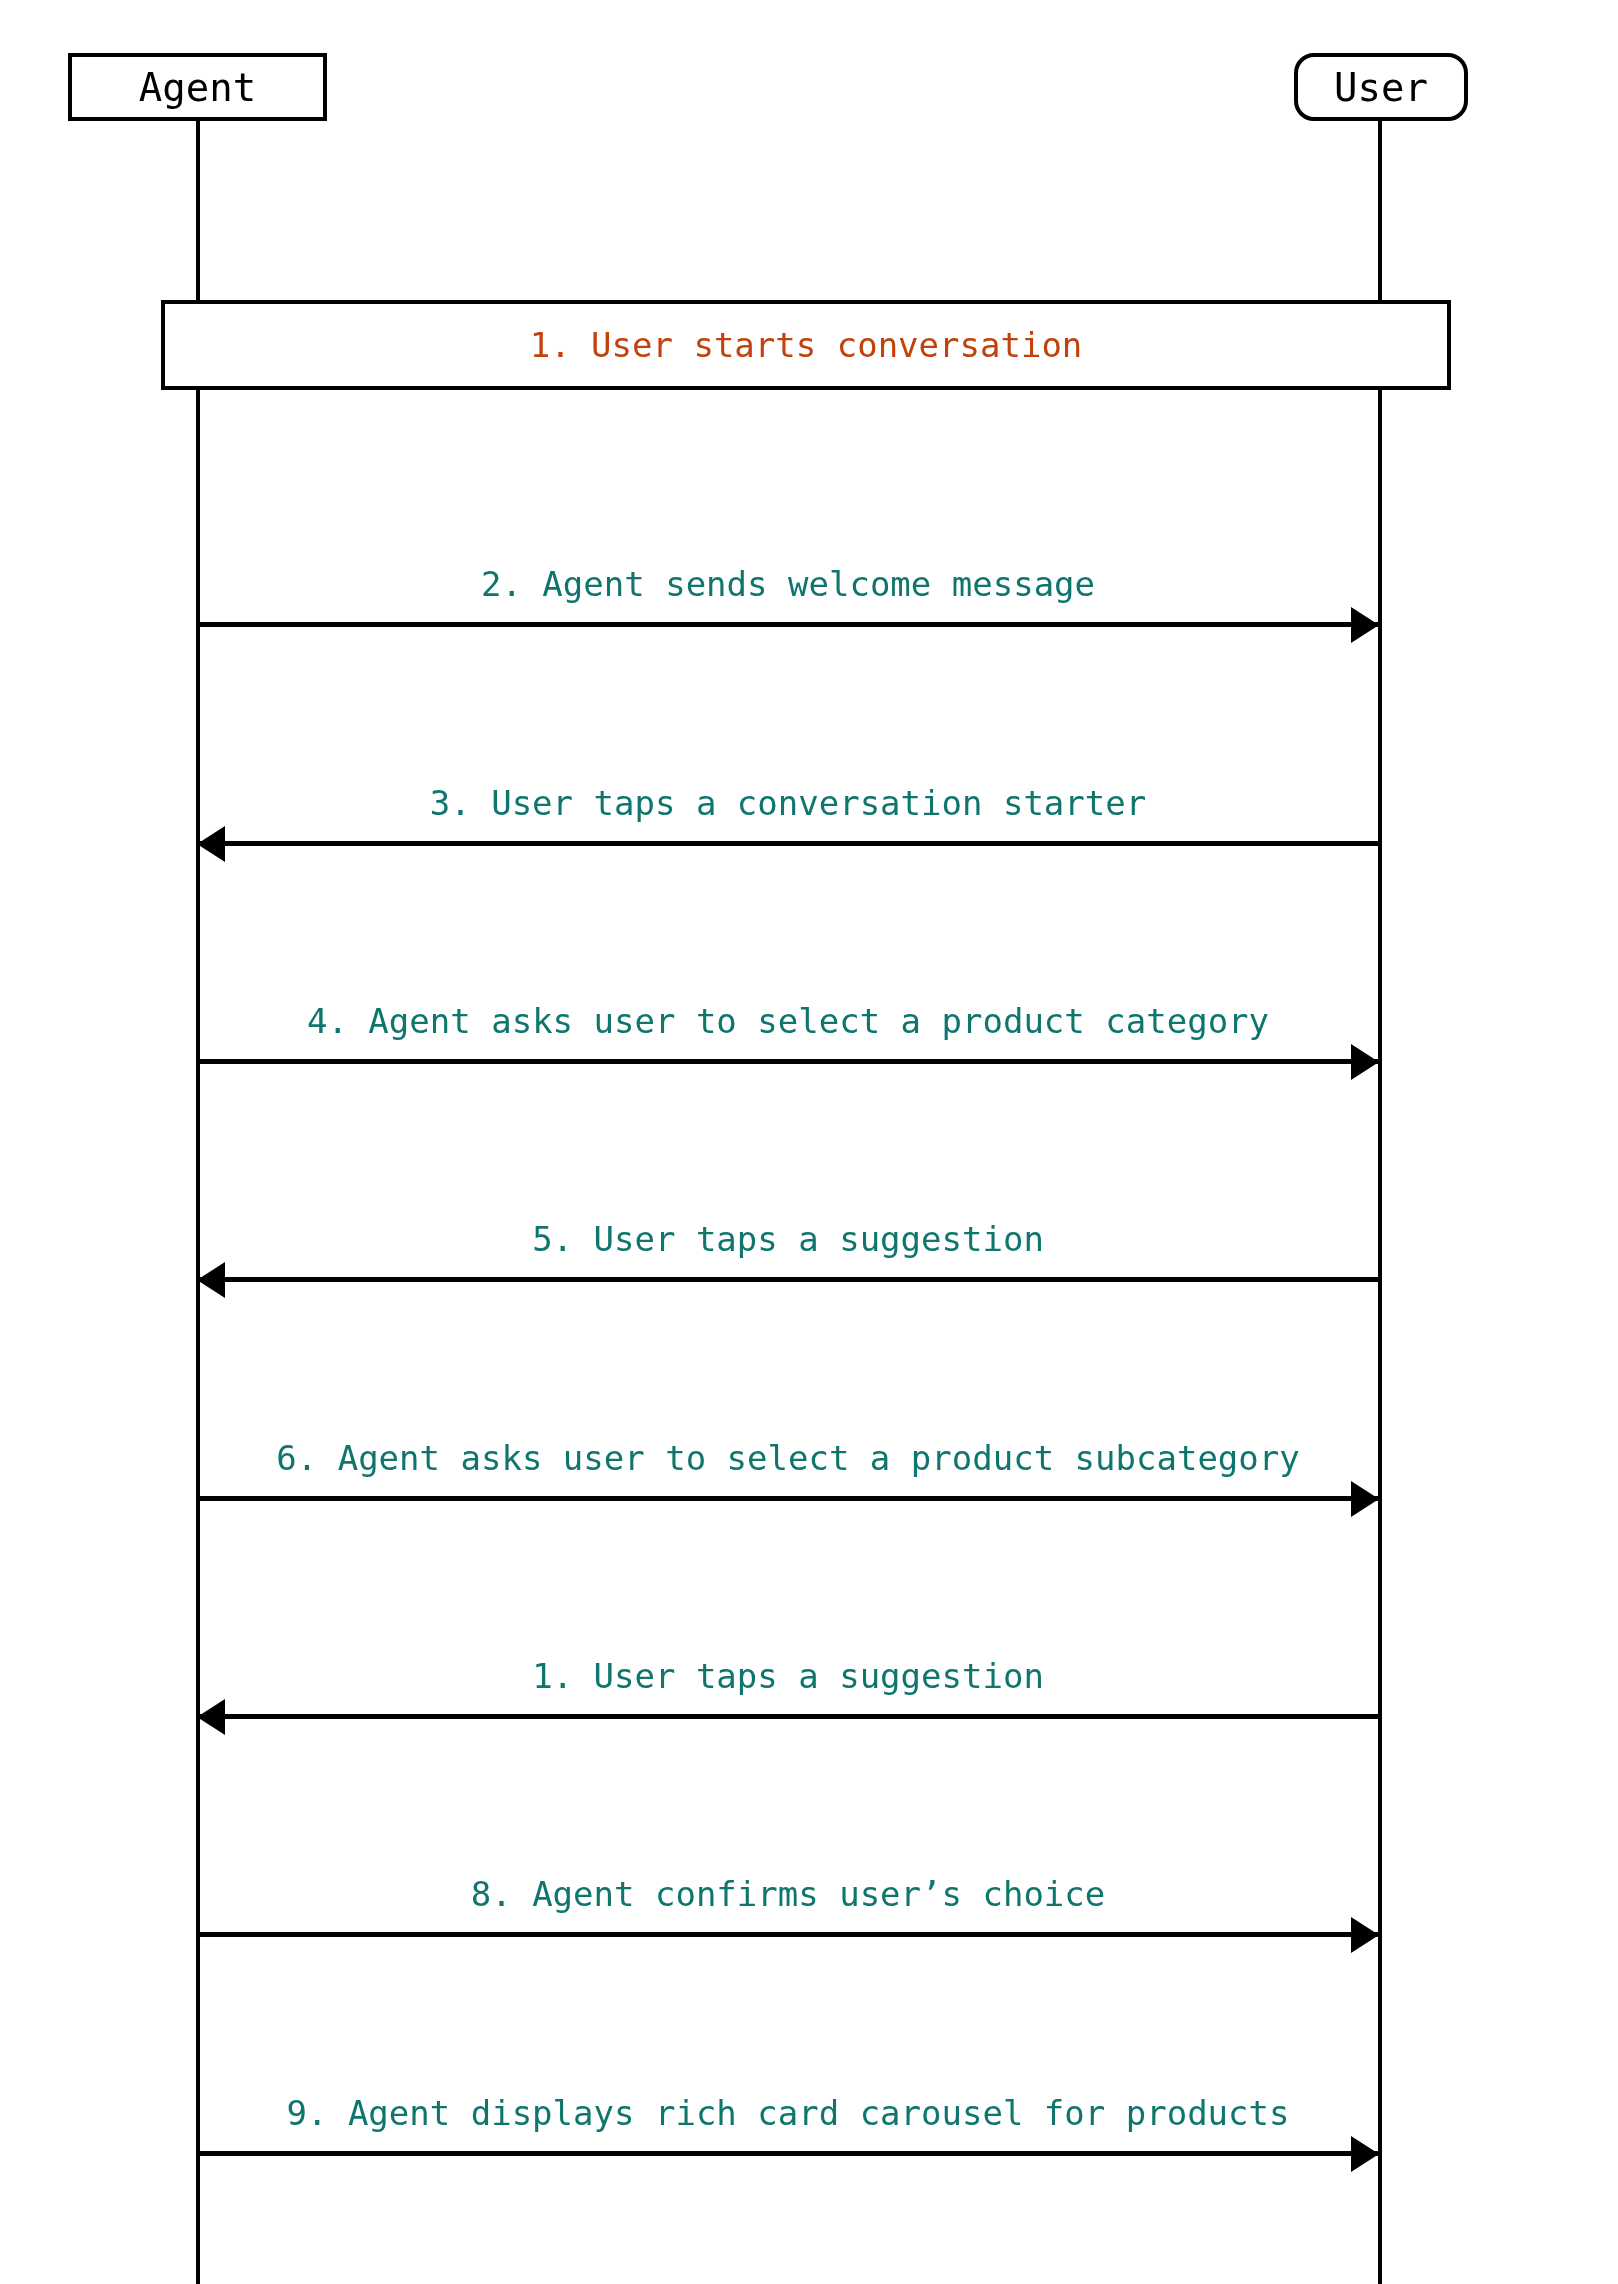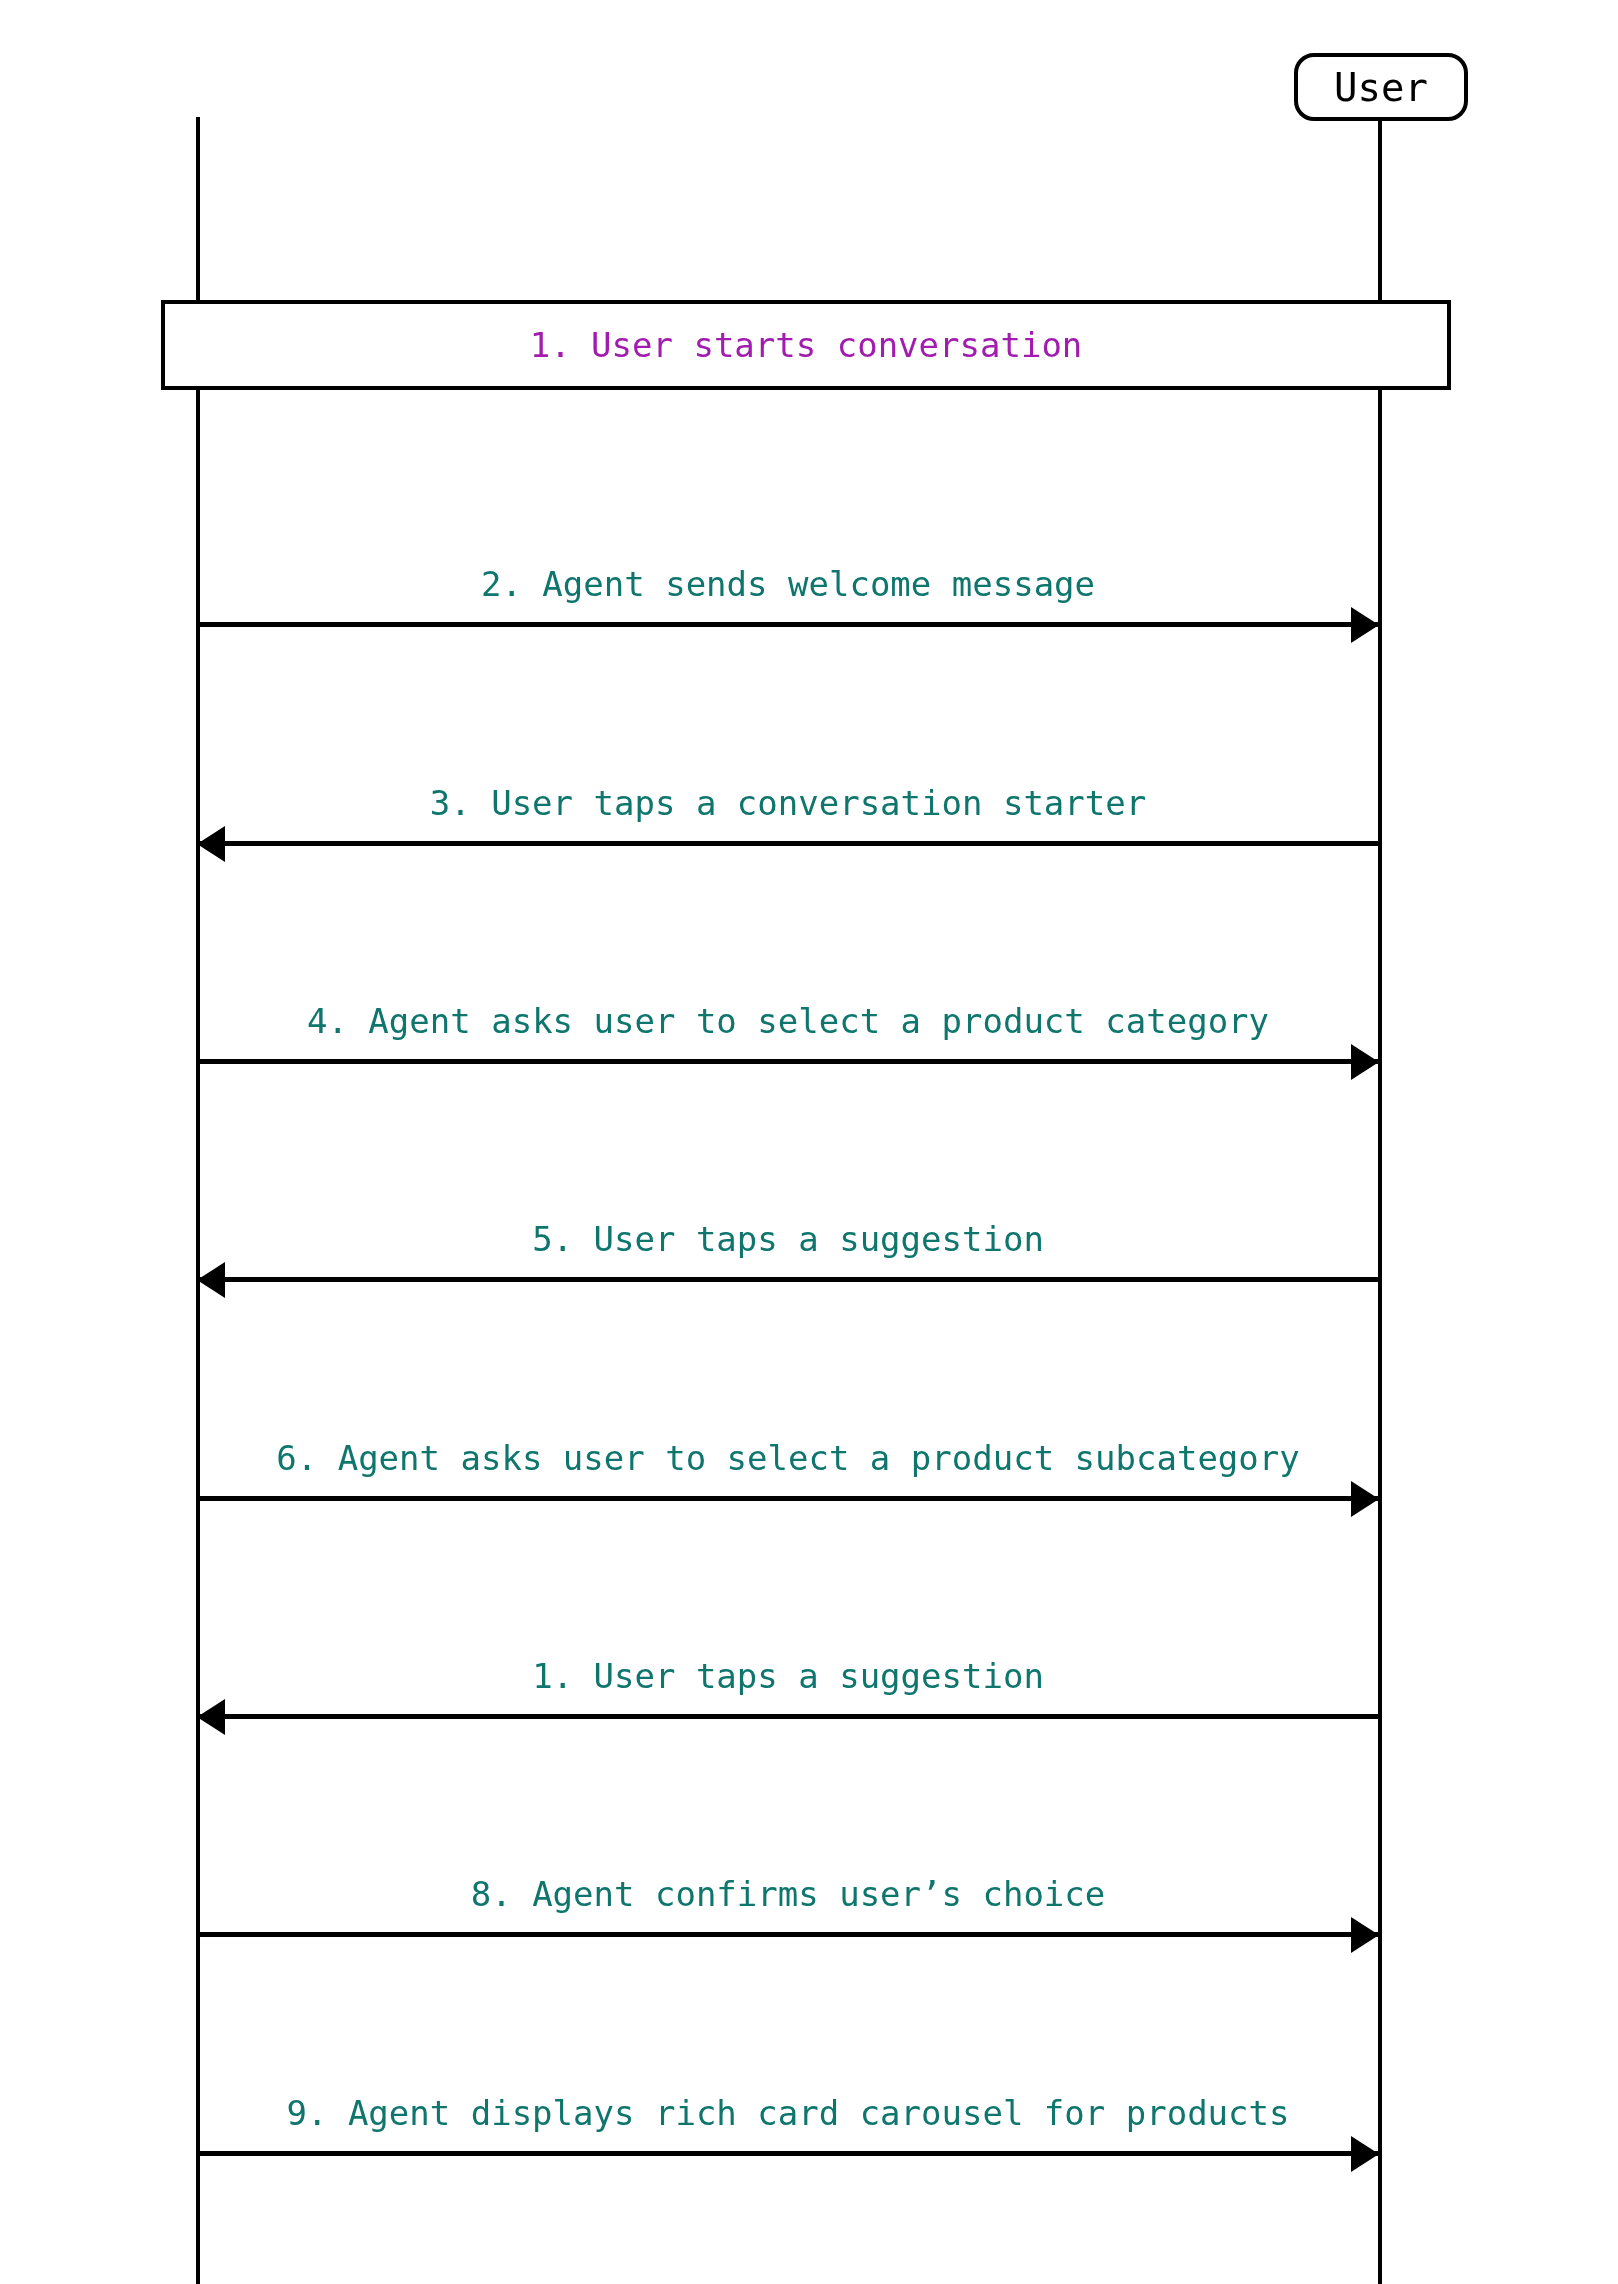--- a/index.html
+++ b/index.html
@@ -57,21 +57,21 @@
     display: flex;
     align-items: center;
     justify-content: center;
     z-index: 5;
   }
   .note-label {
     font-size: 34px;
     line-height: 1.18;
     white-space: nowrap;
     text-align: center;
-    color: #a21caf;
+    color: #c2410c;
   }
 
   
   .message {
     position: absolute;
     z-index: 3;
   }
   .message-line {
     position: absolute;
     height: 5px;
@@ -106,20 +106,23 @@
   }
 </style>
 </head>
 <body>
 
 <div id="diagram">
 
   <div class="lifeline" style="left:196px; top:117px; height:3082px;"></div>
   <div class="lifeline" style="left:1378px; top:117px; height:3082px;"></div>
 
+  <div class="participant-box" style="left:68px; top:53px; width:259px; height:68px;">
+    <span class="participant-label">Agent</span>
+  </div>
   <div class="participant-box" style="left:1294px; top:53px; width:174px; height:68px;border-radius:20px;">
     <span class="participant-label">User</span>
   </div>
 
   <div class="note-box" style="left:161px; top:300px; width:1290px; height:90px;">
     <span class="note-label">1. User starts conversation</span>
   </div>
 
   <div class="message" style="left:197px; top:622px; width:1183px;">
     <div class="message-line" style="width:1183px;"></div>

